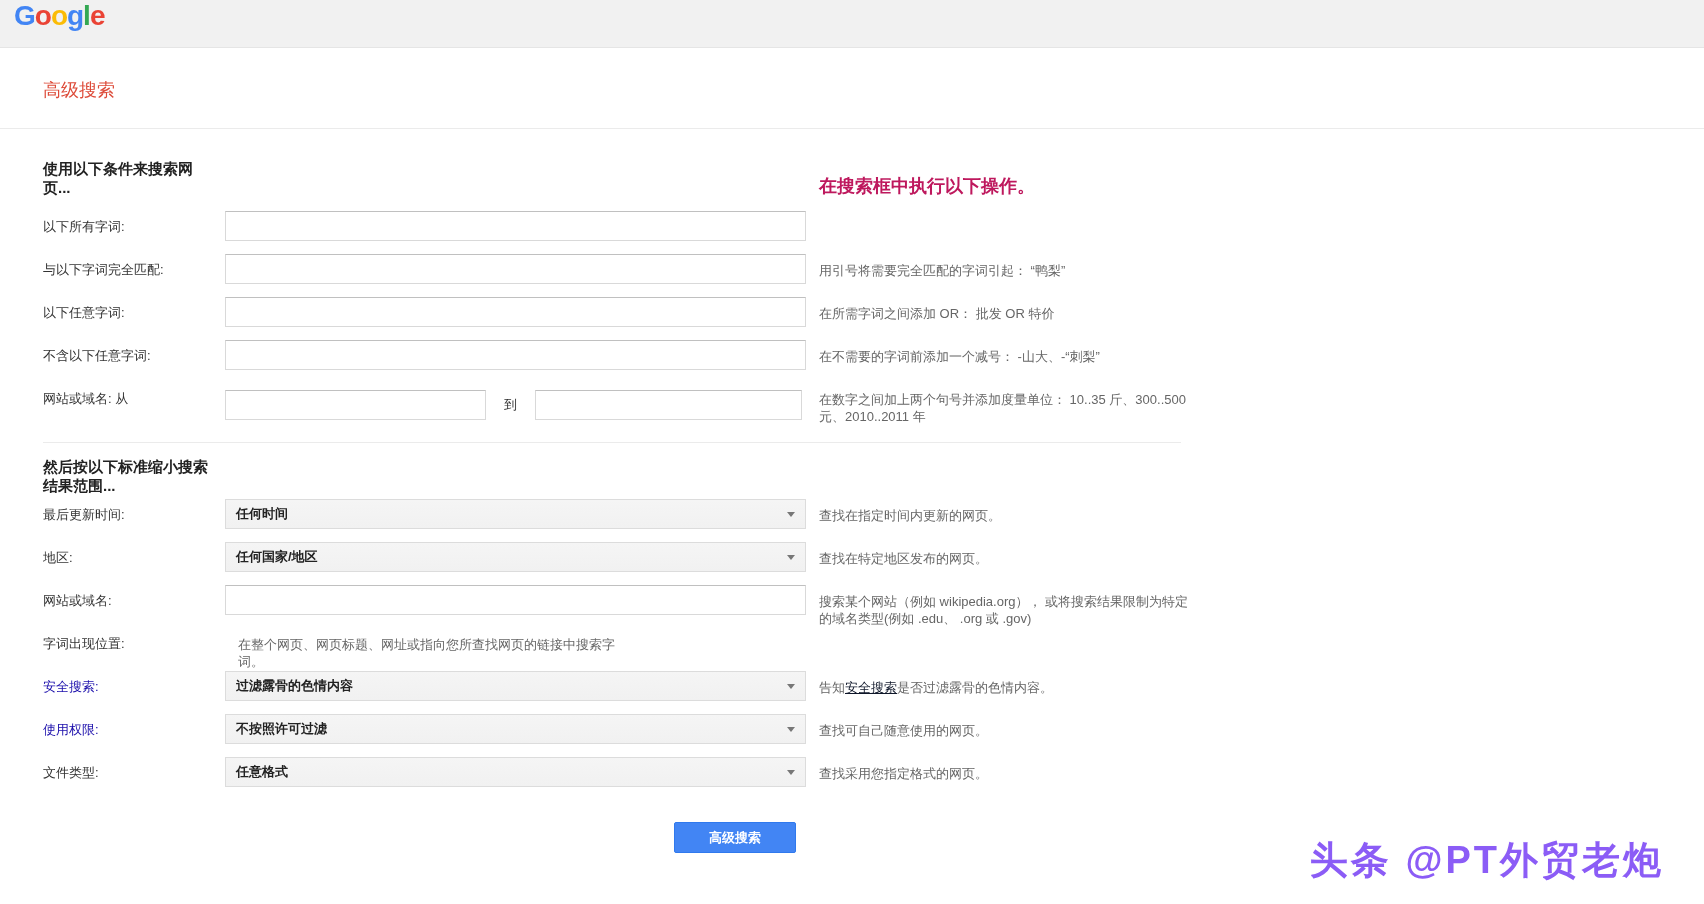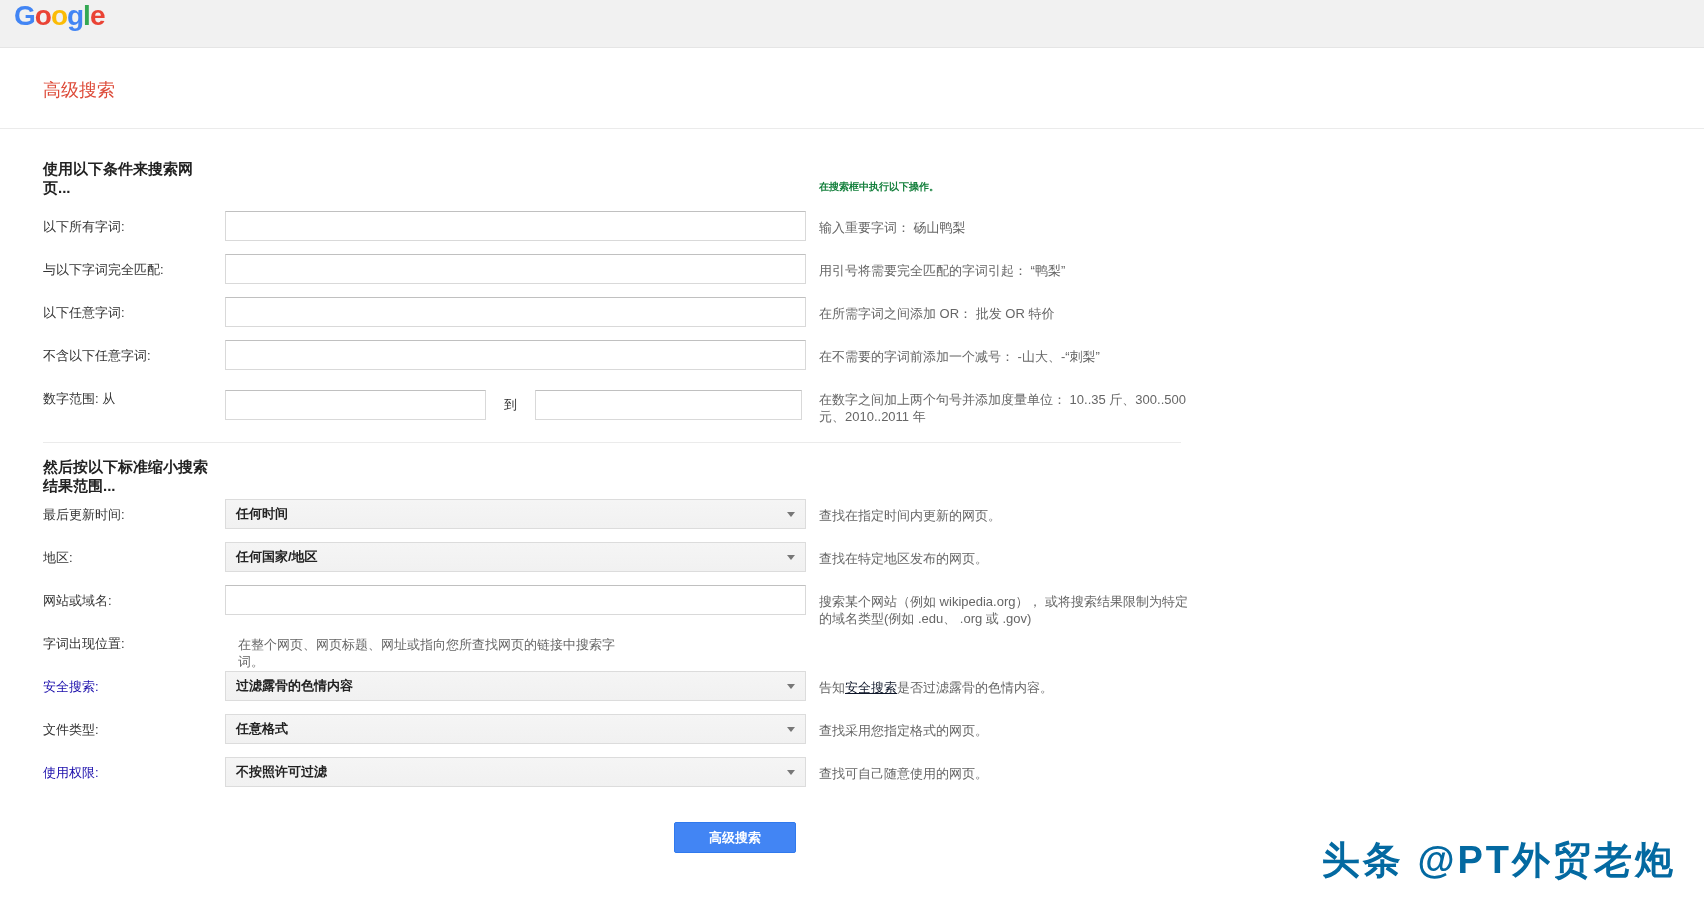--- a/index.html
+++ b/index.html
@@ -21,21 +21,21 @@
   .row { display: flex; height: 43px; }
   .head-row { height: auto; margin-bottom: 14px; }
   .label-col { width: 182px; flex: none; font-size: 13px; color: #333; padding-top: 8px; line-height: 16px; }
   .field-col { width: 581px; flex: none; }
   .hint-col { margin-left: 13px; width: 377px; flex: none; font-size: 13px; color: #666;
     padding-top: 8px; line-height: 17px; }
 
   .sec-head { font-size: 15px; font-weight: bold; color: #222; line-height: 19px; padding-top: 0; }
   .sec-head .wrapbox1 { width: 160px; }
   .wrapbox2 { width: 172px; font-size: 15px; font-weight: bold; color: #222; line-height: 19px; margin-bottom: 4px; }
-  .right-head { font-size: 10px; font-weight: bold; color: #15803d; padding-top: 19px; }
+  .right-head { font-size: 18px; font-weight: bold; color: #be185d; padding-top: 19px; }
 
   .ti { width: 100%; height: 30px; border: 1px solid #d9d9d9; border-top: 1px solid #c0c0c0;
     padding: 0 8px; font-size: 13px; color: #333; outline: none; background: #fff; }
   .range-wrap { display: flex; align-items: center; }
   .ti.range-from { width: 261px; }
   .ti.range-to { width: 267px; }
   .range-sep { font-size: 13px; color: #333; margin: 0 18px; }
 
   .select { height: 30px; background: linear-gradient(#f5f5f5, #f1f1f1); border: 1px solid #dcdcdc;
     display: flex; align-items: center; justify-content: space-between; padding: 0 10px; cursor: pointer; }
@@ -46,22 +46,22 @@
   .link-label { color: #1a0dab; cursor: pointer; }
   .hint-link { color: #0f172a; text-decoration: underline; cursor: pointer; }
 
   .divider { border: none; border-top: 1px solid #ebebeb; width: 1138px; margin: 16px 0 14px 0; }
 
   .btn-row { padding-left: 631px; margin-top: 22px; }
   .submit-btn { width: 122px; height: 31px; background: #4285f4; border: 1px solid #3079ed;
     border-radius: 2px; color: #fff; font-size: 13px; font-weight: bold; cursor: pointer;
     font-family: "Liberation Sans", "DejaVu Sans", sans-serif; }
 
-  .watermark { position: absolute; right: 28px; bottom: 18px; font-size: 38px; font-weight: bold;
-    color: #0369a1; letter-spacing: 3px; text-shadow: 1px 1px 0 #fff, -1px -1px 0 #fdfdfd; white-space: nowrap; }
+  .watermark { position: absolute; right: 40px; bottom: 18px; font-size: 38px; font-weight: bold;
+    color: #8b5cf6; letter-spacing: 3px; text-shadow: 1px 1px 0 #fff, -1px -1px 0 #fdfdfd; white-space: nowrap; }
 </style>
 </head>
 <body>
 
 <div class="topbar">
   <div class="logo">
     <span style="color: rgb(66, 133, 244);">G</span><span style="color: rgb(234, 67, 53);">o</span><span style="color: rgb(251, 188, 5);">o</span><span style="color: rgb(66, 133, 244);">g</span><span style="color: rgb(52, 168, 83);">l</span><span style="color: rgb(234, 67, 53);">e</span>
   </div>
 </div>
 
@@ -75,21 +75,20 @@
     <div class="label-col sec-head">
       <div class="wrapbox1">使用以下条件来搜索网页...</div>
     </div>
     <div class="field-col"></div>
     <div class="hint-col right-head">在搜索框中执行以下操作。</div>
   </div>
 
   <div class="row">
     <div class="label-col">以下所有字词:</div>
     <div class="field-col"><input type="text" class="ti" style=""></div>
-    <div class="hint-col">输入重要字词： 砀山鸭梨</div>
   </div>
 
   <div class="row">
     <div class="label-col">与以下字词完全匹配:</div>
     <div class="field-col"><input type="text" class="ti" style=""></div>
     <div class="hint-col">用引号将需要完全匹配的字词引起： “鸭梨”</div>
   </div>
 
   <div class="row">
     <div class="label-col">以下任意字词:</div>
@@ -97,21 +96,21 @@
     <div class="hint-col">在所需字词之间添加 OR： 批发 OR 特价</div>
   </div>
 
   <div class="row">
     <div class="label-col">不含以下任意字词:</div>
     <div class="field-col"><input type="text" class="ti" style=""></div>
     <div class="hint-col">在不需要的字词前添加一个减号： -山大、-“刺梨”</div>
   </div>
 
   <div class="row">
-    <div class="label-col">数字范围: 从</div>
+    <div class="label-col">网站或域名: 从</div>
     <div class="field-col range-wrap">
       <input type="text" class="ti range-from" style="">
       <span class="range-sep">到</span>
       <input type="text" class="ti range-to" style="">
     </div>
     <div class="hint-col">在数字之间加上两个句号并添加度量单位： 10..35 斤、300..500 元、2010..2011 年</div>
   </div>
 
   <hr class="divider">
 
@@ -156,39 +155,39 @@
     <div class="field-col">
       <div class="select">
         <span class="sel-val">过滤露骨的色情内容</span>
         <span class="caret"></span>
       </div>
     </div>
     <div class="hint-col"><span>告知</span><a class="hint-link">安全搜索</a><span>是否过滤露骨的色情内容。</span></div>
   </div>
 
   <div class="row">
+    <div class="label-col link-label">使用权限:</div>
+    <div class="field-col">
+      <div class="select">
+        <span class="sel-val">不按照许可过滤</span>
+        <span class="caret"></span>
+      </div>
+    </div>
+    <div class="hint-col">查找可自己随意使用的网页。</div>
+  </div>
+
+  <div class="row">
     <div class="label-col">文件类型:</div>
     <div class="field-col">
       <div class="select">
         <span class="sel-val">任意格式</span>
         <span class="caret"></span>
       </div>
     </div>
     <div class="hint-col">查找采用您指定格式的网页。</div>
-  </div>
-
-  <div class="row">
-    <div class="label-col link-label">使用权限:</div>
-    <div class="field-col">
-      <div class="select">
-        <span class="sel-val">不按照许可过滤</span>
-        <span class="caret"></span>
-      </div>
-    </div>
-    <div class="hint-col">查找可自己随意使用的网页。</div>
   </div>
 
   <div class="btn-row">
     <button class="submit-btn">高级搜索</button>
   </div>
 
 </div>
 
 <div class="watermark">头条 @PT外贸老炮</div>
 

